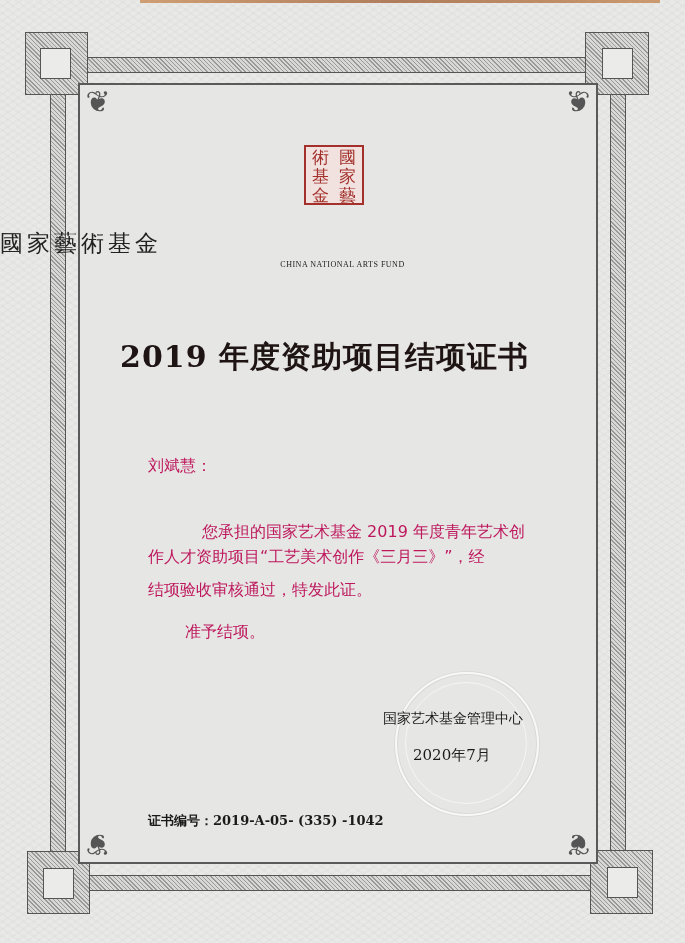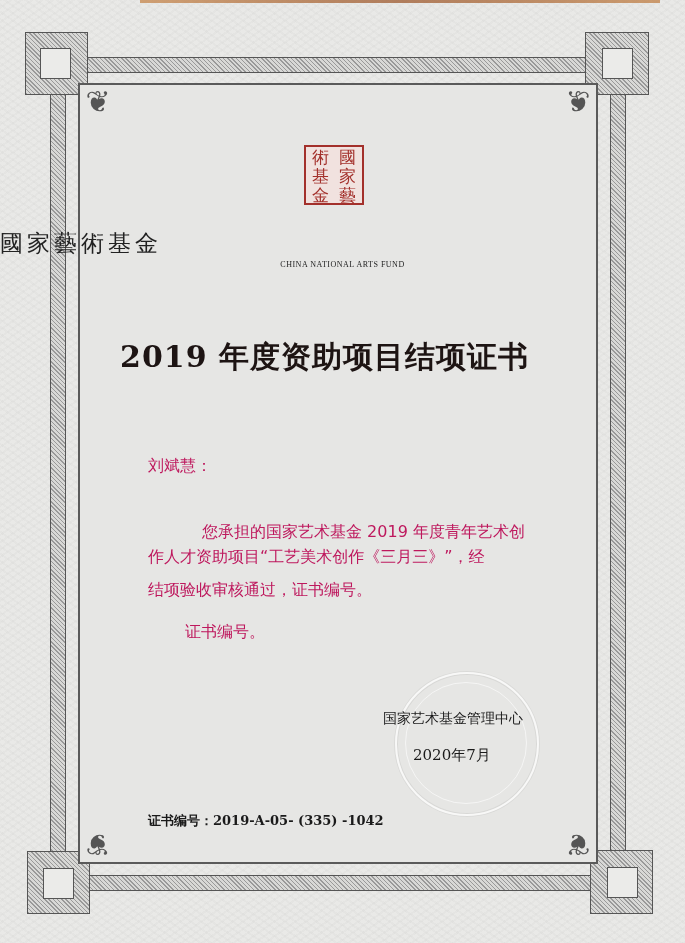--- a/index.html
+++ b/index.html
@@ -88,22 +88,22 @@
 </div>
 
 <div class="org-name">國家藝術基金</div>
 <div class="org-en">CHINA NATIONAL ARTS FUND</div>
 
 <div class="title">2019 年度资助项目结项证书</div>
 
 <div class="body-text" style="left:148px;top:456px;">刘斌慧：</div>
 <div class="body-text" style="left:185px;top:522px;margin-left:17px;">您承担的国家艺术基金 2019 年度青年艺术创</div>
 <div class="body-text" style="left:148px;top:539px;margin-top:8px;">作人才资助项目“工艺美术创作《三月三》”，经</div>
-<div class="body-text" style="left:148px;top:580px;">结项验收审核通过，证书编号。</div>
-<div class="body-text" style="left:185px;top:622px;">证书编号。</div>
+<div class="body-text" style="left:148px;top:580px;">结项验收审核通过，特发此证。</div>
+<div class="body-text" style="left:185px;top:622px;">准予结项。</div>
 
 <div class="emboss"></div>
 <div class="emboss-inner"></div>
 
 <div class="sig" style="left:383px;top:710px;text-align:center;">国家艺术基金管理中心</div>
 <div class="date" style="left:413px;top:746px;">2020年7月</div>
 
 <div class="certno">
   <span>证书编号：</span><span>2019-A-05- (335) -1042</span>
 </div>

